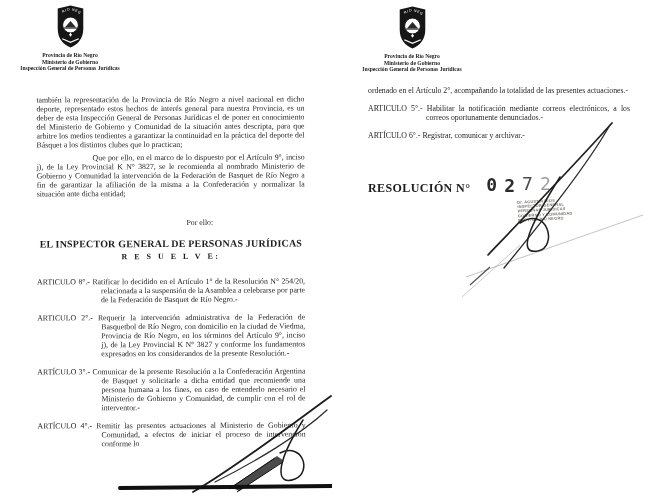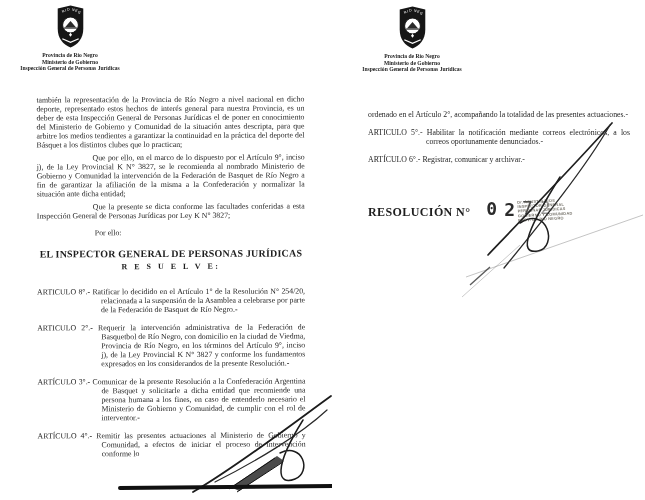--- a/index.html
+++ b/index.html
@@ -10,24 +10,24 @@
   .page-right{left:332px;width:313px;}
 
   
   .letterhead{position:absolute;top:4px;left:0;width:140px;}
   .crest{display:block;margin:0 auto;width:31px;height:45px;}
   .org{margin-top:3px;text-align:center;font-weight:bold;font-size:5.6px;line-height:6.6px;color:#232323;}
 
   
   .bodytext{position:absolute;top:95px;left:37px;width:268px;font-size:7.8px;line-height:9px;
             text-align:justify;transform:rotate(-0.2deg);}
-  .page-right .bodytext{top:110px;left:36px;width:262px;transform:none;}
+  .page-right .bodytext{top:86px;left:36px;width:262px;transform:none;}
   .bodytext p{margin:0 0 4px 0;}
   p.ind{text-indent:56px;margin-bottom:4px;}
-  p.porello{margin:8px 0 0 58px;text-align:left;}
+  p.porello{margin:20px 0 0 58px;text-align:center;}
   p.authority{margin:12px 0 0 0;text-align:center;font-weight:bold;font-size:10px;letter-spacing:.2px;}
   p.resuelve{margin:4px 0 16px 0;text-align:center;font-weight:bold;font-size:8px;letter-spacing:2.5px;}
   p.art{margin:9px 0 0 0;padding-left:64px;text-indent:-64px;}
   .page-right p.art{padding-left:58px;text-indent:-58px;}
   .artlabel{white-space:nowrap;}
 
   
   .resline{display:flex;align-items:flex-start;margin-top:40px;text-align:left;}
   .reslabel{font-weight:bold;font-size:12px;letter-spacing:.4px;padding-top:4px;}
   .resdigits{margin-left:16px;font-family:"DejaVu Sans Mono",monospace;font-size:18px;font-weight:bold;color:#2b2b2b;}
@@ -72,21 +72,20 @@
       <div class="org">
         <div>Provincia de Río Negro</div>
         <div>Ministerio de Gobierno</div>
         <div>Inspección General de Personas Jurídicas</div>
       </div>
     </header>
 
     <div class="bodytext">
       <p>también la representación de la Provincia de Río Negro a nivel nacional en dicho deporte, representado estos hechos de interés general para nuestra Provincia, es un deber de esta Inspección General de Personas Jurídicas el de poner en conocimiento del Ministerio de Gobierno y Comunidad de la situación antes descripta, para que arbitre los medios tendientes a garantizar la continuidad en la práctica del deporte del Básquet a los distintos clubes que lo practican;</p>
       <p class="ind">Que por ello, en el marco de lo dispuesto por el Artículo 9°, inciso j), de la Ley Provincial K N° 3827, se le recomienda al nombrado Ministerio de Gobierno y Comunidad la intervención de la Federación de Basquet de Río Negro a fin de garantizar la afiliación de la misma a la Confederación y normalizar la situación ante dicha entidad;</p>
-      <p class="ind">Que la  presente se dicta conforme las facultades conferidas a esta Inspección General de Personas Jurídicas por Ley K N° 3827;</p>
       <p class="porello">Por ello:</p>
       <p class="authority">EL INSPECTOR GENERAL DE PERSONAS JURÍDICAS</p>
       <p class="resuelve">R E S U E L V E:</p>
 
       <p class="art"><span class="artlabel">ARTICULO 8°.-</span> <span>Ratificar lo decidido en el Artículo 1° de la Resolución N° 254/20, relacionada a la suspensión de la Asamblea a celebrarse por parte de la Federación de Basquet de Río Negro.-</span></p>
       <p class="art"><span class="artlabel">ARTICULO 2°.-</span> <span>Requerir la intervención administrativa de la Federación de Basquetbol de Río Negro, con domicilio en la ciudad de Viedma, Provincia de Río Negro, en los términos del Artículo 9°, inciso j), de la Ley Provincial K N° 3827 y conforme los fundamentos expresados en los considerandos de la presente Resolución.-</span></p>
       <p class="art"><span class="artlabel">ARTÍCULO 3°.-</span> <span>Comunicar de la presente Resolución a la Confederación Argentina de Basquet y solicitarle a dicha entidad que recomiende una persona humana a los fines, en caso de entenderlo necesario el Ministerio de Gobierno y Comunidad, de cumplir con el rol de interventor.-</span></p>
       <p class="art"><span class="artlabel">ARTÍCULO 4°.-</span> <span>Remitir las presentes actuaciones al Ministerio de Gobierno y Comunidad, a efectos de iniciar el proceso de intervención conforme lo</span></p>
     </div>
 

